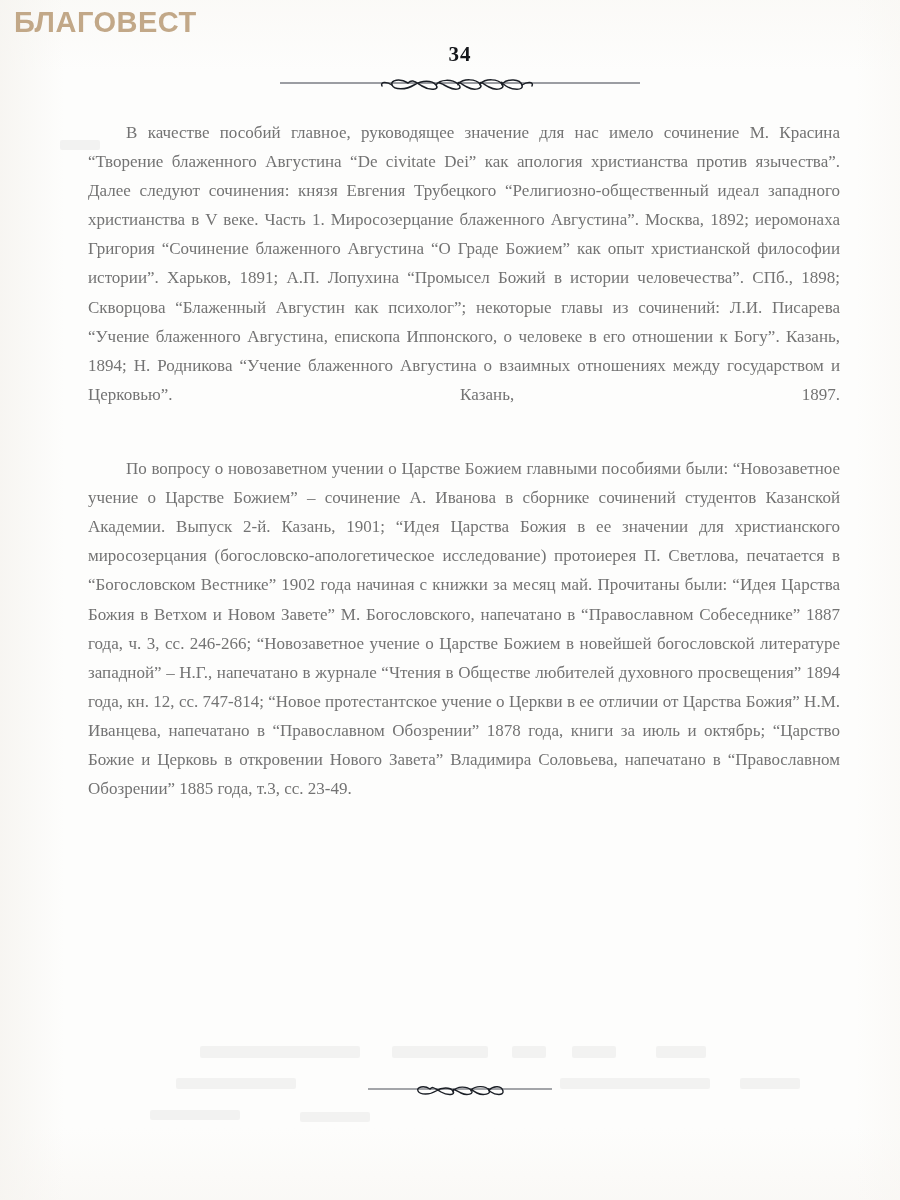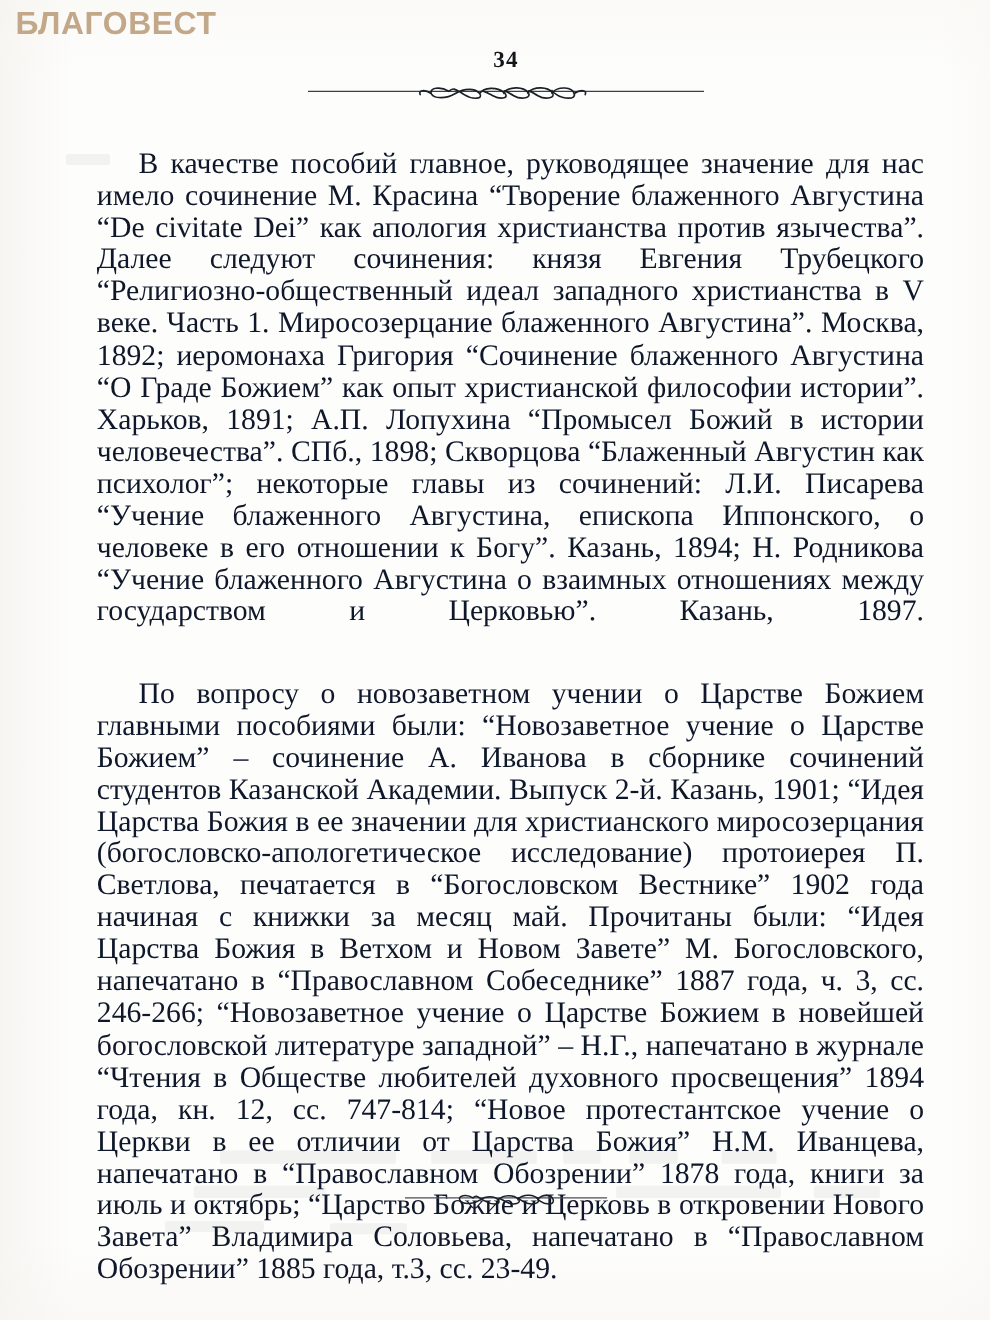--- a/index.html
+++ b/index.html
@@ -94,25 +94,25 @@
     right: 0;
     top: 1082px;
     height: 20px;
   }
   .rule-top svg, .rule-bottom svg { display: block; width: 100%; height: 100%; }
 
   
   .body-text {
     position: absolute;
     left: 88px;
-    top: 134px;
+    top: 118px;
     width: 752px;
-    font-size: 27px;
+    font-size: 17px;
     line-height: 29.1px;
-    color: #0f172a;
+    color: #737373;
     text-align: justify;
     text-justify: inter-word;
     -webkit-hyphens: none;
     hyphens: none;
   }
   .body-text p {
     margin: 0;
     text-indent: 38px;
   }
   .body-text p + p { margin-top: 16px; }

